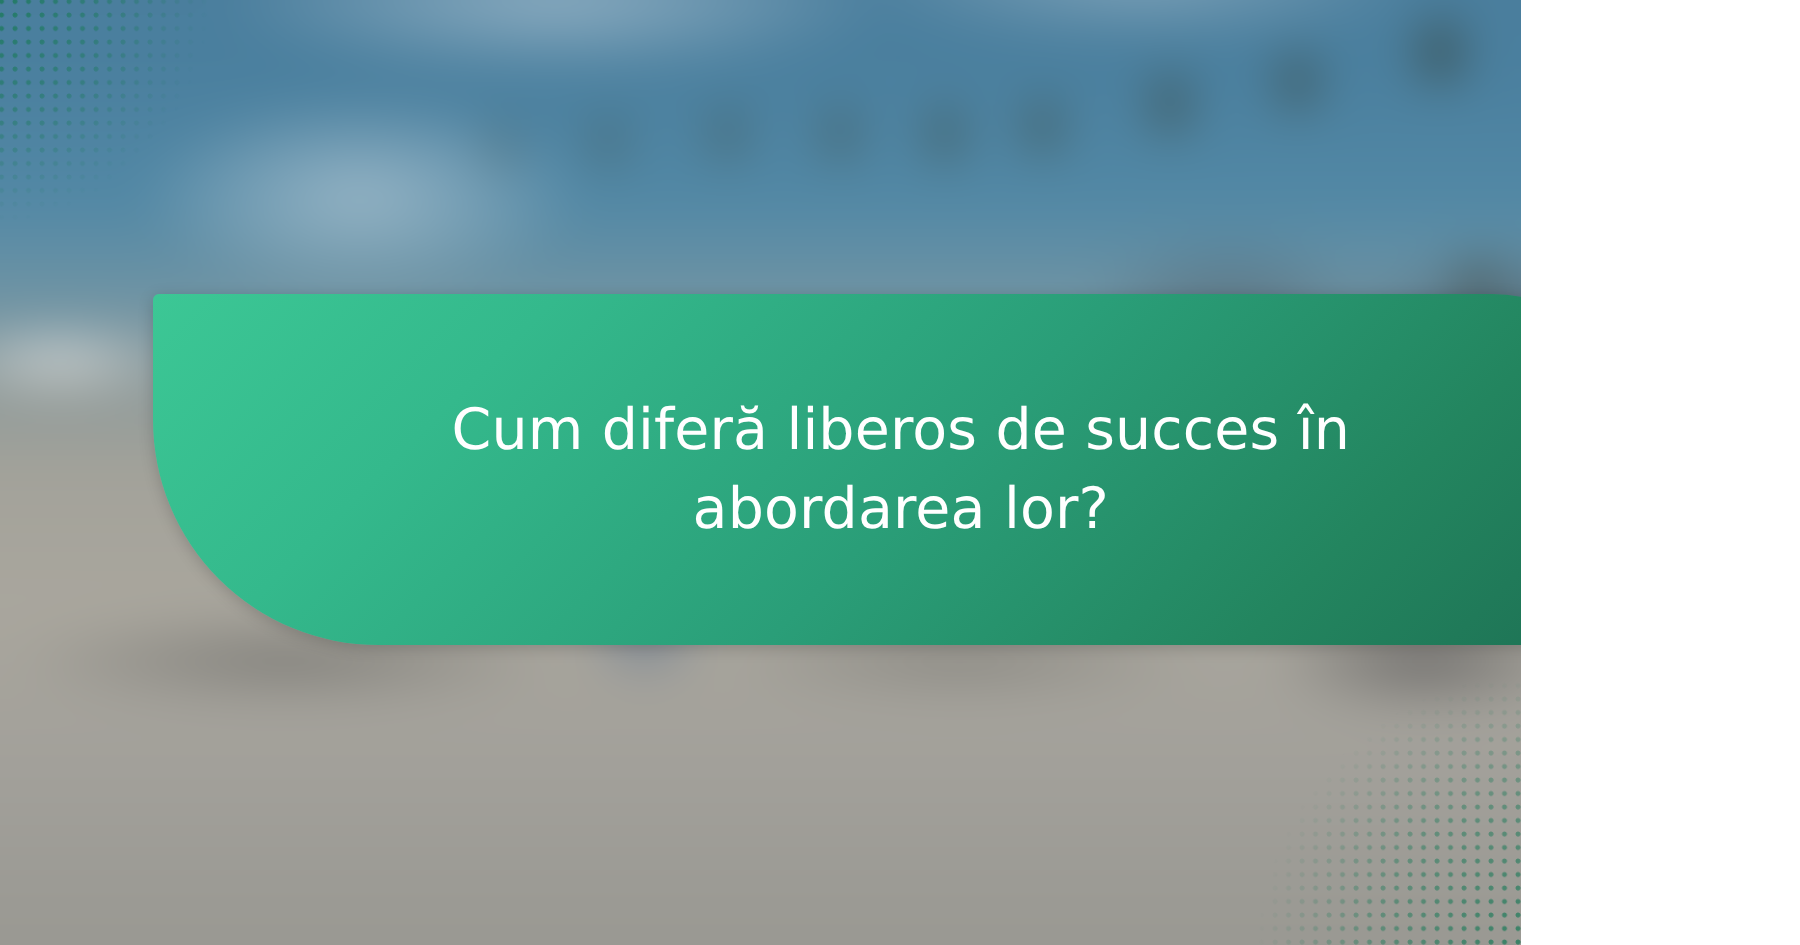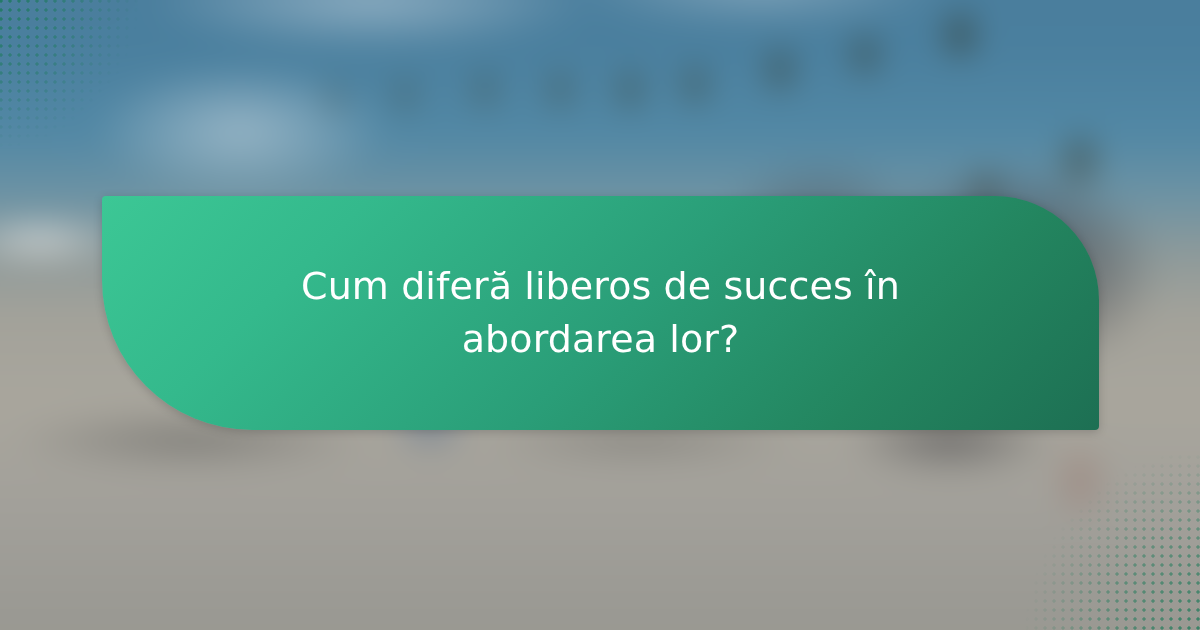--- a/index.html
+++ b/index.html
@@ -6,21 +6,21 @@
 
   html, body {
     width:1200px;
     height:630px;
     overflow:hidden;
     font-family:"DejaVu Sans", sans-serif;
   }
 
   .stage {
     position:relative;
-    width:1200px;
+    width:1014px;
     height:630px;
     overflow:hidden;
     background:#b91c1c;
   }
 
   
   .bg-photo {
     position:absolute;
     inset:-60px;
     filter:blur(16px);

